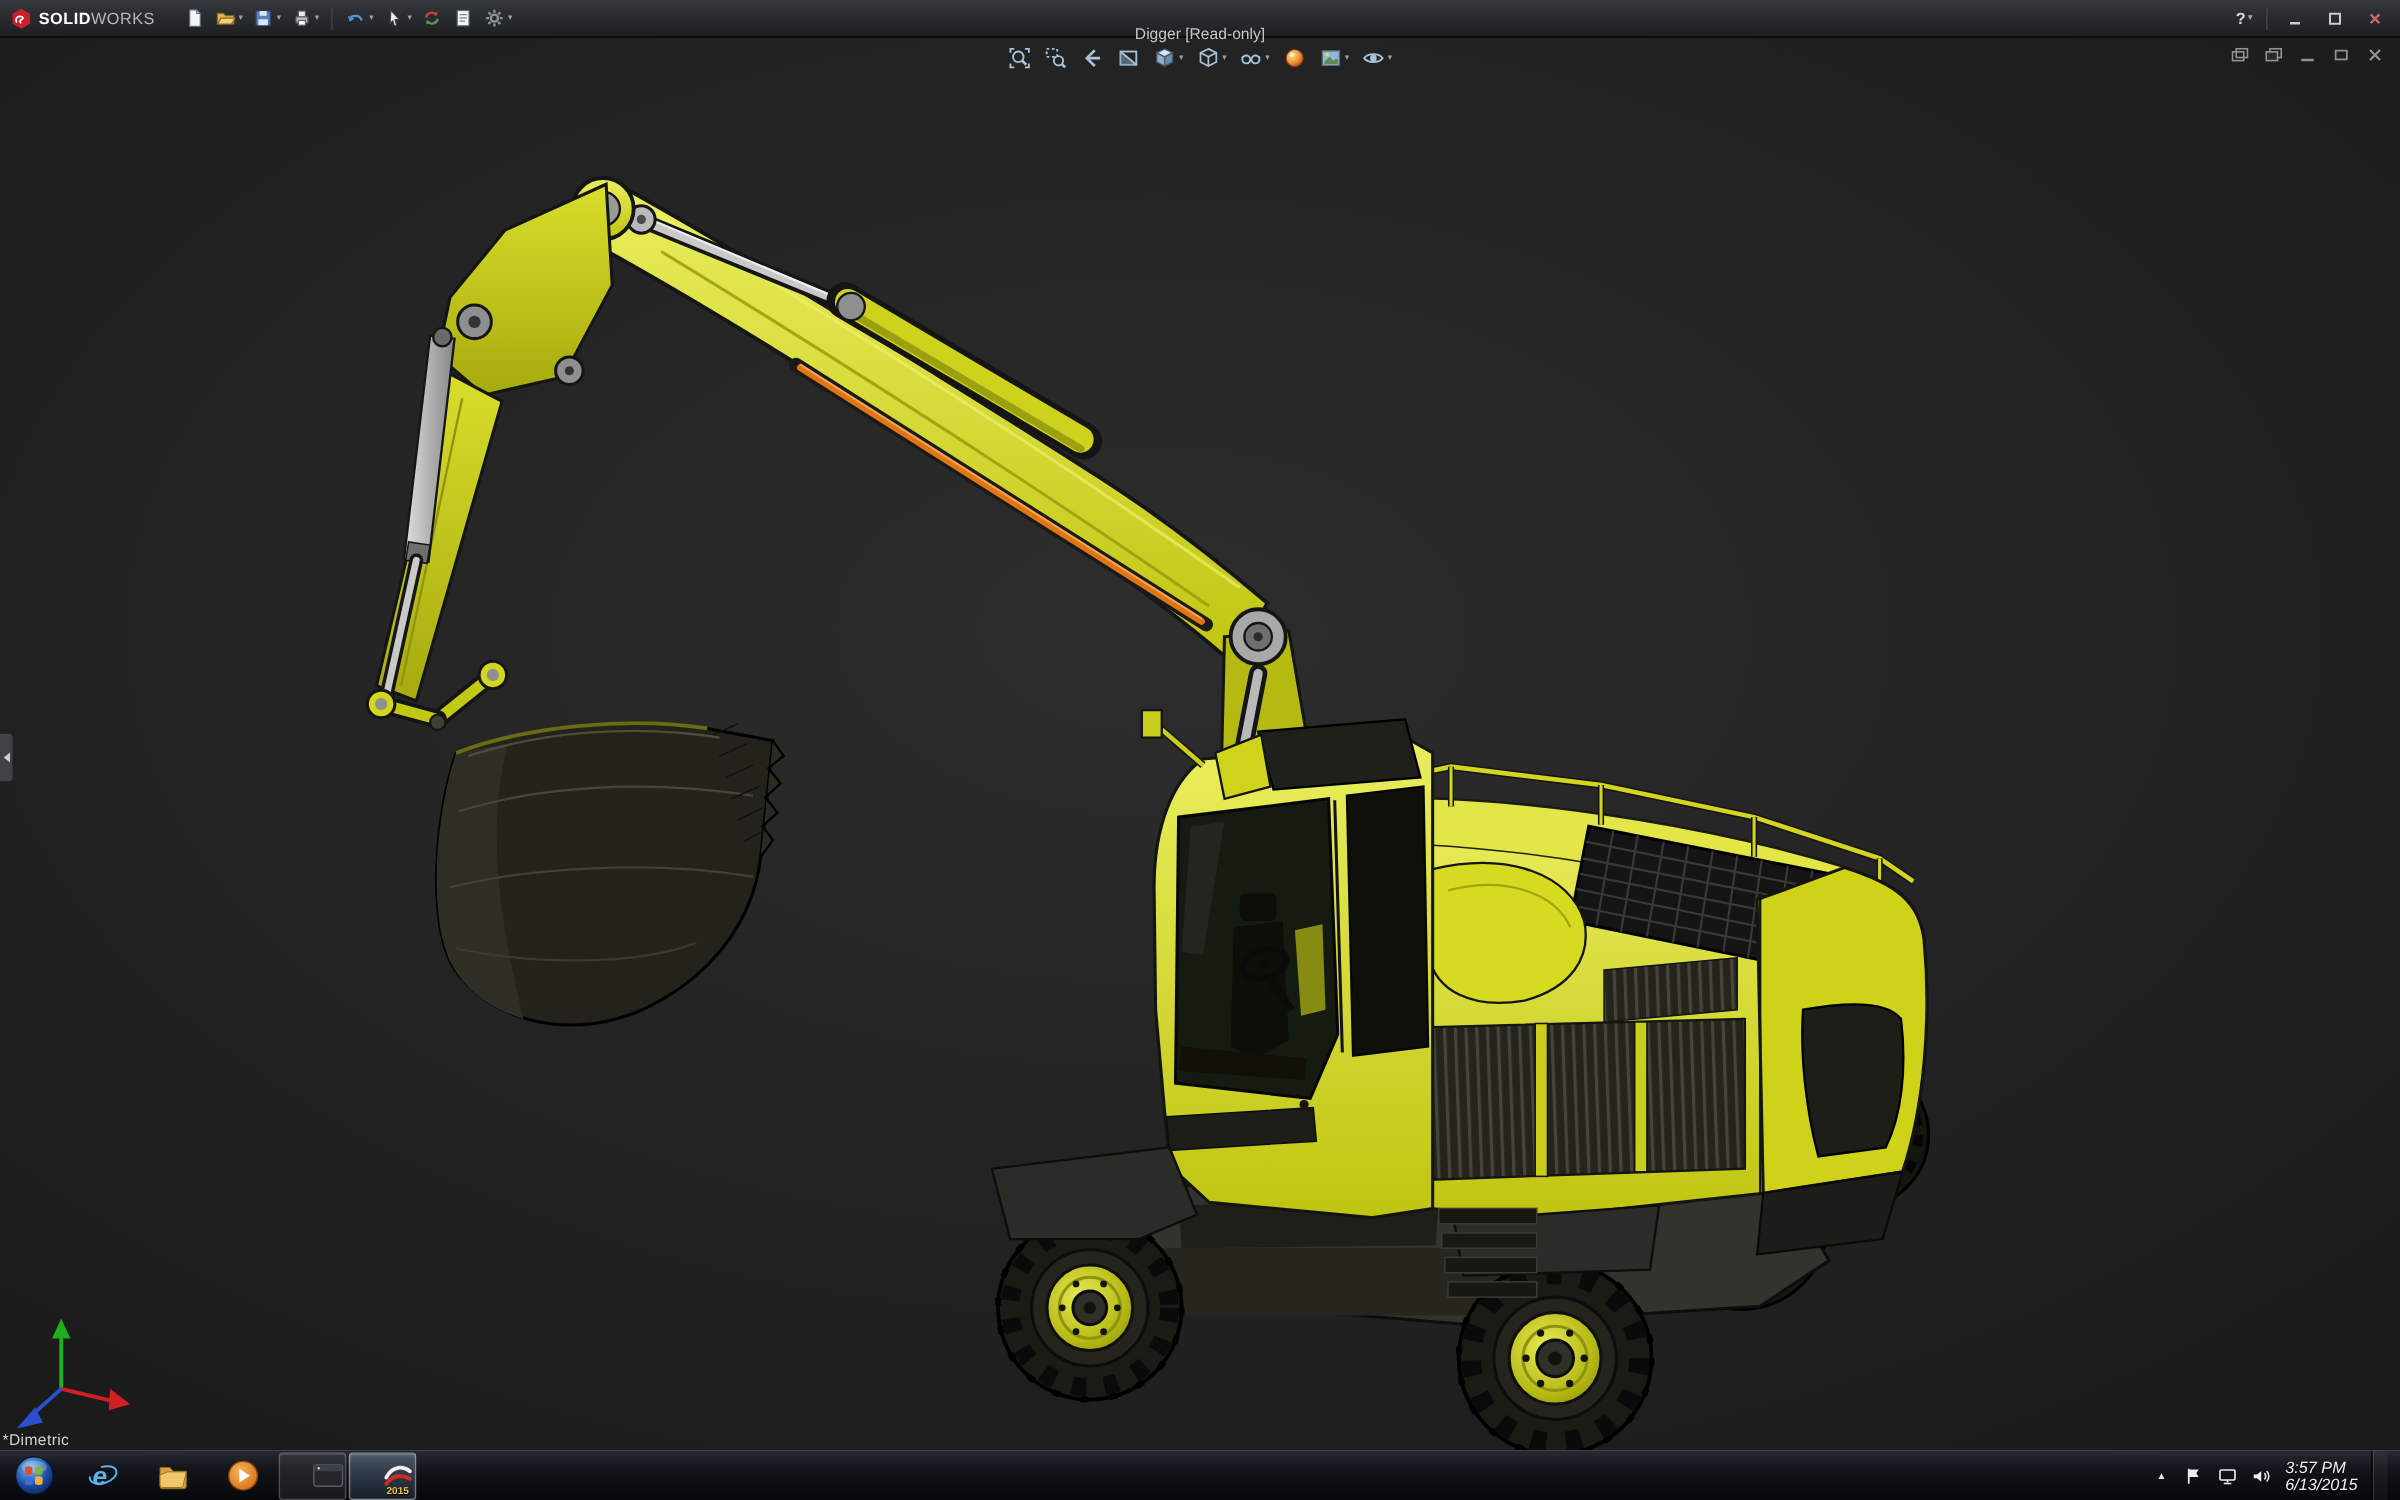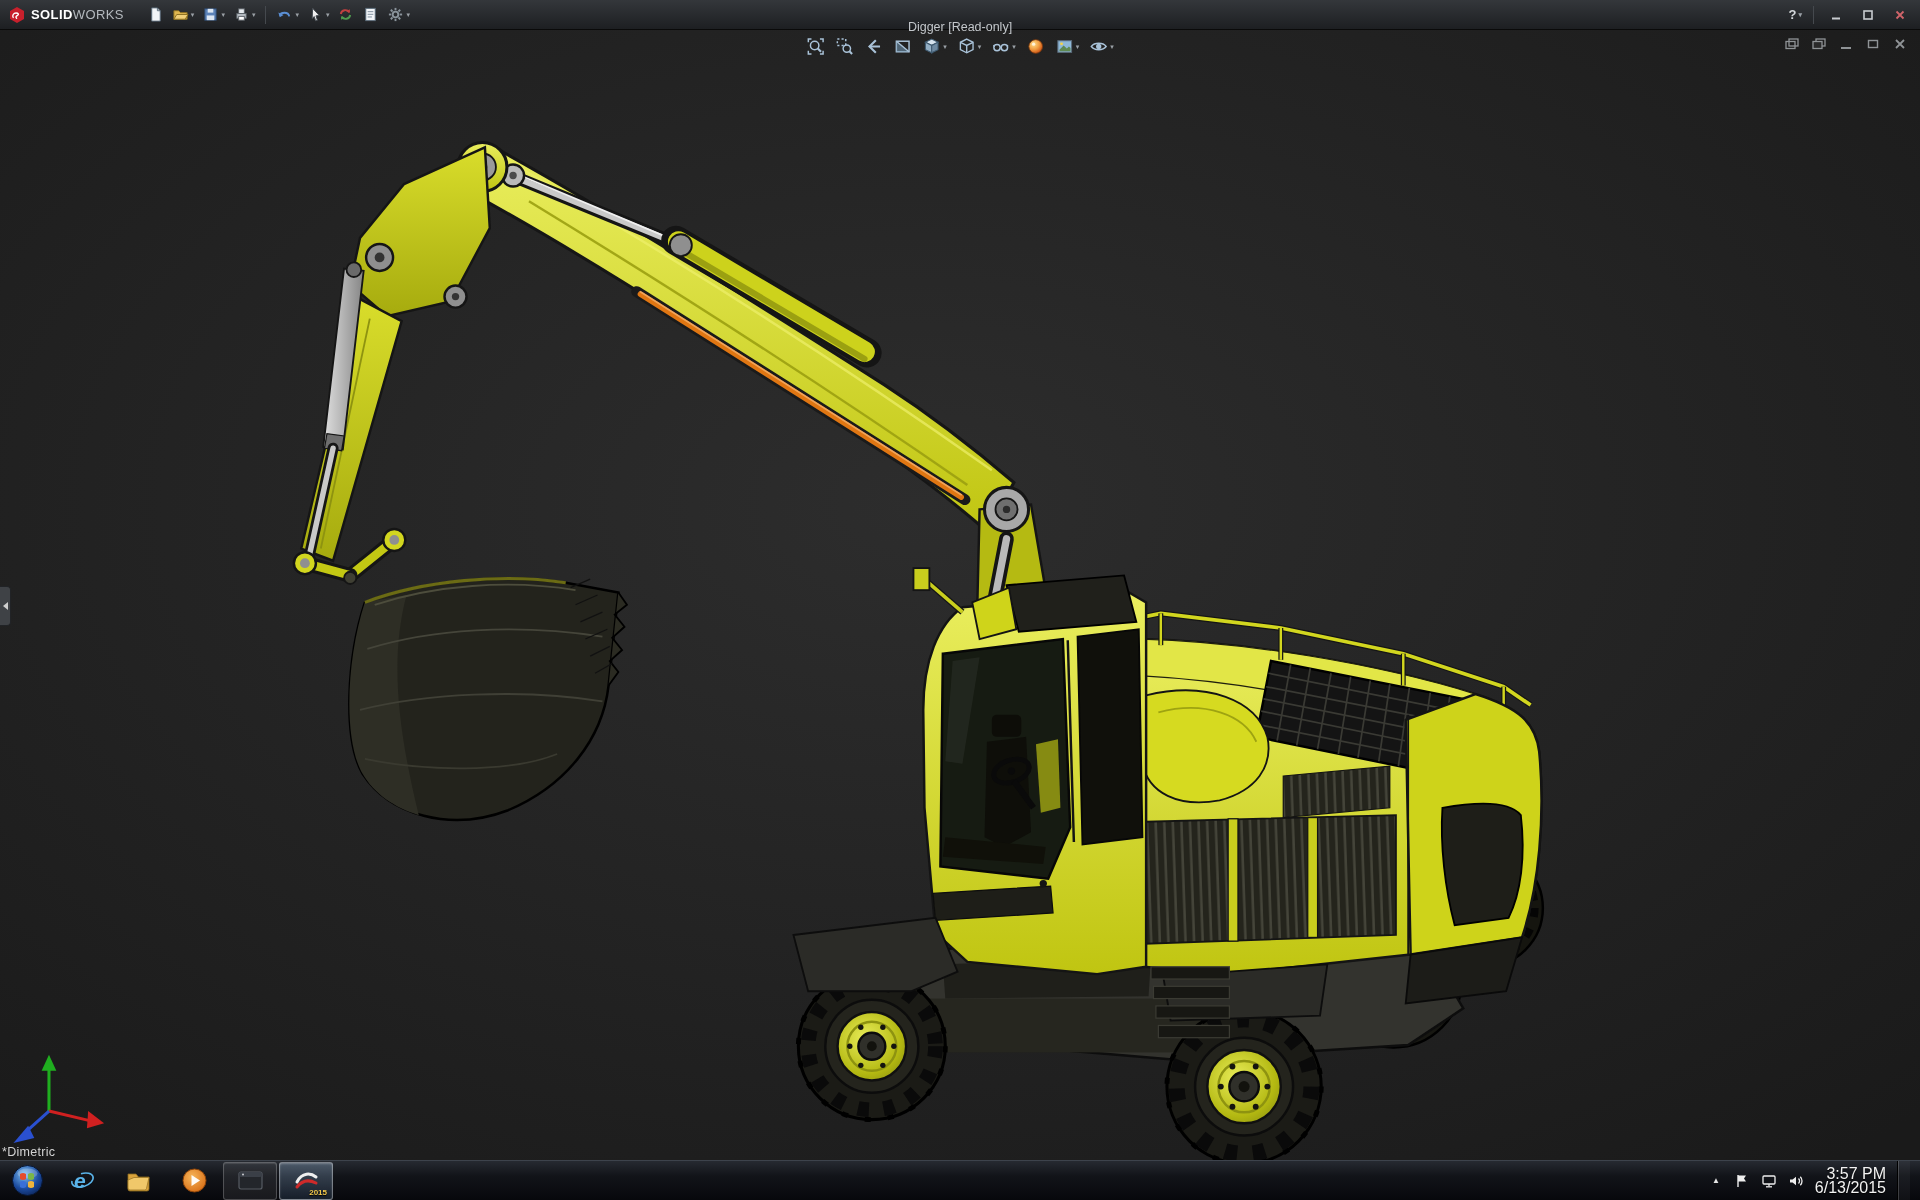--- a/index.html
+++ b/index.html
@@ -41,28 +41,28 @@
 
   .panel-tab { position:absolute; left:0; top:556px; width:11px; height:40px; background:#3f4246; border:1px solid #212326; border-left:none; border-radius:0 4px 4px 0; display:flex; align-items:center; justify-content:center; }
   .panel-tab .tri { width:0; height:0; border-top:4px solid transparent; border-bottom:4px solid transparent; border-right:5px solid #cfcfcf; }
 
   
   .taskbar { height:40px; background:linear-gradient(#262a31 0%, #121419 38%, #07080c 100%); border-top:1px solid #3d434c; display:flex; align-items:center; z-index:5; }
   .start-btn { width:54px; height:40px; display:flex; align-items:center; justify-content:center; }
   .start-btn svg { width:33px; height:33px; }
   .task-btn { width:54px; height:38px; margin:1px 1px; display:flex; align-items:center; justify-content:center; border-radius:3px; position:relative; }
   .task-btn svg { width:27px; height:27px; }
-  .task-btn.running { background:rgba(255,255,255,.07); border:1px solid rgba(255,255,255,.22); box-shadow:inset 0 1px 1px rgba(255,255,255,.12); }
+  .task-btn.running { background:rgba(255,255,255,.07); border:1px solid rgba(255,255,255,.22); box-shadow:inset 0 1px 1px rgba(255,255,255,.12);justify-content:flex-end; }
   .task-btn.active { background:linear-gradient(rgba(170,205,240,.30),rgba(90,130,175,.18)); border:1px solid rgba(255,255,255,.38); box-shadow:inset 0 1px 2px rgba(255,255,255,.25); }
   .sw-badge { position:absolute; bottom:2px; right:5px; font-size:8px; font-weight:bold; color:#f2c84b; text-shadow:0 1px 1px #000; }
 
   .tray { margin-left:auto; display:flex; align-items:center; gap:11px; padding-right:10px; height:100%; }
   .tray-chevron { font-size:8px; color:#e6e6e6; padding:0 3px; }
   .tray-ic svg { width:16px; height:16px; display:block; }
-  .clock { text-align:right; font-size:16px; color:#f2f2f2; line-height:14px; white-space:nowrap; text-shadow:0 1px 1px #000; }
+  .clock { text-align:left; font-size:13px; color:#f2f2f2; line-height:14px; white-space:nowrap; text-shadow:0 1px 1px #000;font-style:italic; }
   .show-desktop { width:13px; height:40px; border-left:1px solid #000; box-shadow:inset 1px 0 0 rgba(255,255,255,.18); background:rgba(255,255,255,.04); }
 </style>
 </head>
 <body>
 
 <div class="screen">
 
   <div class="titlebar">
     <div class="tb-left">
       <svg class="logo-mark" viewBox="0 0 20 20">

